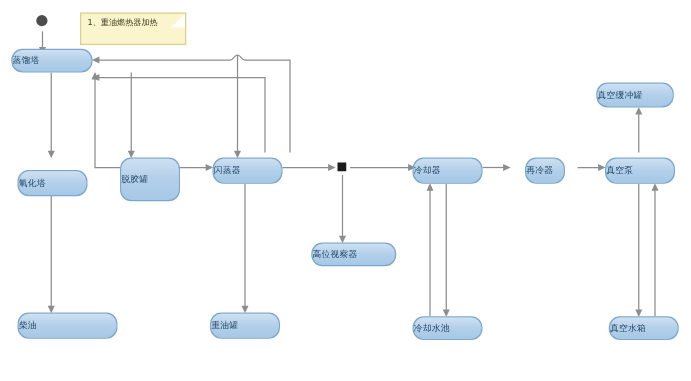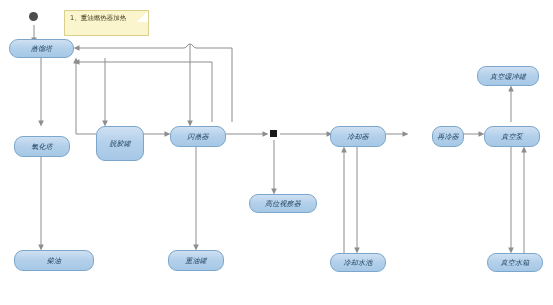--- a/index.html
+++ b/index.html
@@ -19,28 +19,27 @@
   }
   
   .node {
     position: absolute;
     box-sizing: border-box;
     border: 1px solid #7ba7cc;
     border-radius: 9px;
     background: linear-gradient(to bottom, #cfe0f2 0%, #b3d0ea 48%, #a6c8e6 100%);
     display: flex;
     align-items: center;
-    justify-content: center;
+    justify-content: flex-start;
     color: #1c3f5c;
     font-size: 7px;
     line-height: 1;
     letter-spacing: 0.2px;
     white-space: nowrap;
     box-shadow: 0 0 0 0 rgba(0,0,0,0);
-    font-style: italic;
   }
   .node .node-label {
     display: block;
     transform: translateY(0.5px);
   }
   
   .start-node {
     position: absolute;
     width: 9px;
     height: 9px;
@@ -238,21 +237,21 @@
   </div>
 
   <div class="node" style="left:249px; top:194px; width:68px; height:19px;">
     <span class="node-label">高位视察器</span>
   </div>
 
   <div class="node" style="left:330px; top:126px; width:56px; height:21px;">
     <span class="node-label">冷却器</span>
   </div>
 
-  <div class="node" style="left:432px; top:126px; width:32px; height:21px;">
+  <div class="node" style="left:420px; top:126px; width:32px; height:21px;">
     <span class="node-label">再冷器</span>
   </div>
 
   <div class="node" style="left:484px; top:126px; width:56px; height:21px;">
     <span class="node-label">真空泵</span>
   </div>
 
   <div class="node" style="left:477px; top:66px; width:62px; height:20px;">
     <span class="node-label">真空缓冲罐</span>
   </div>

